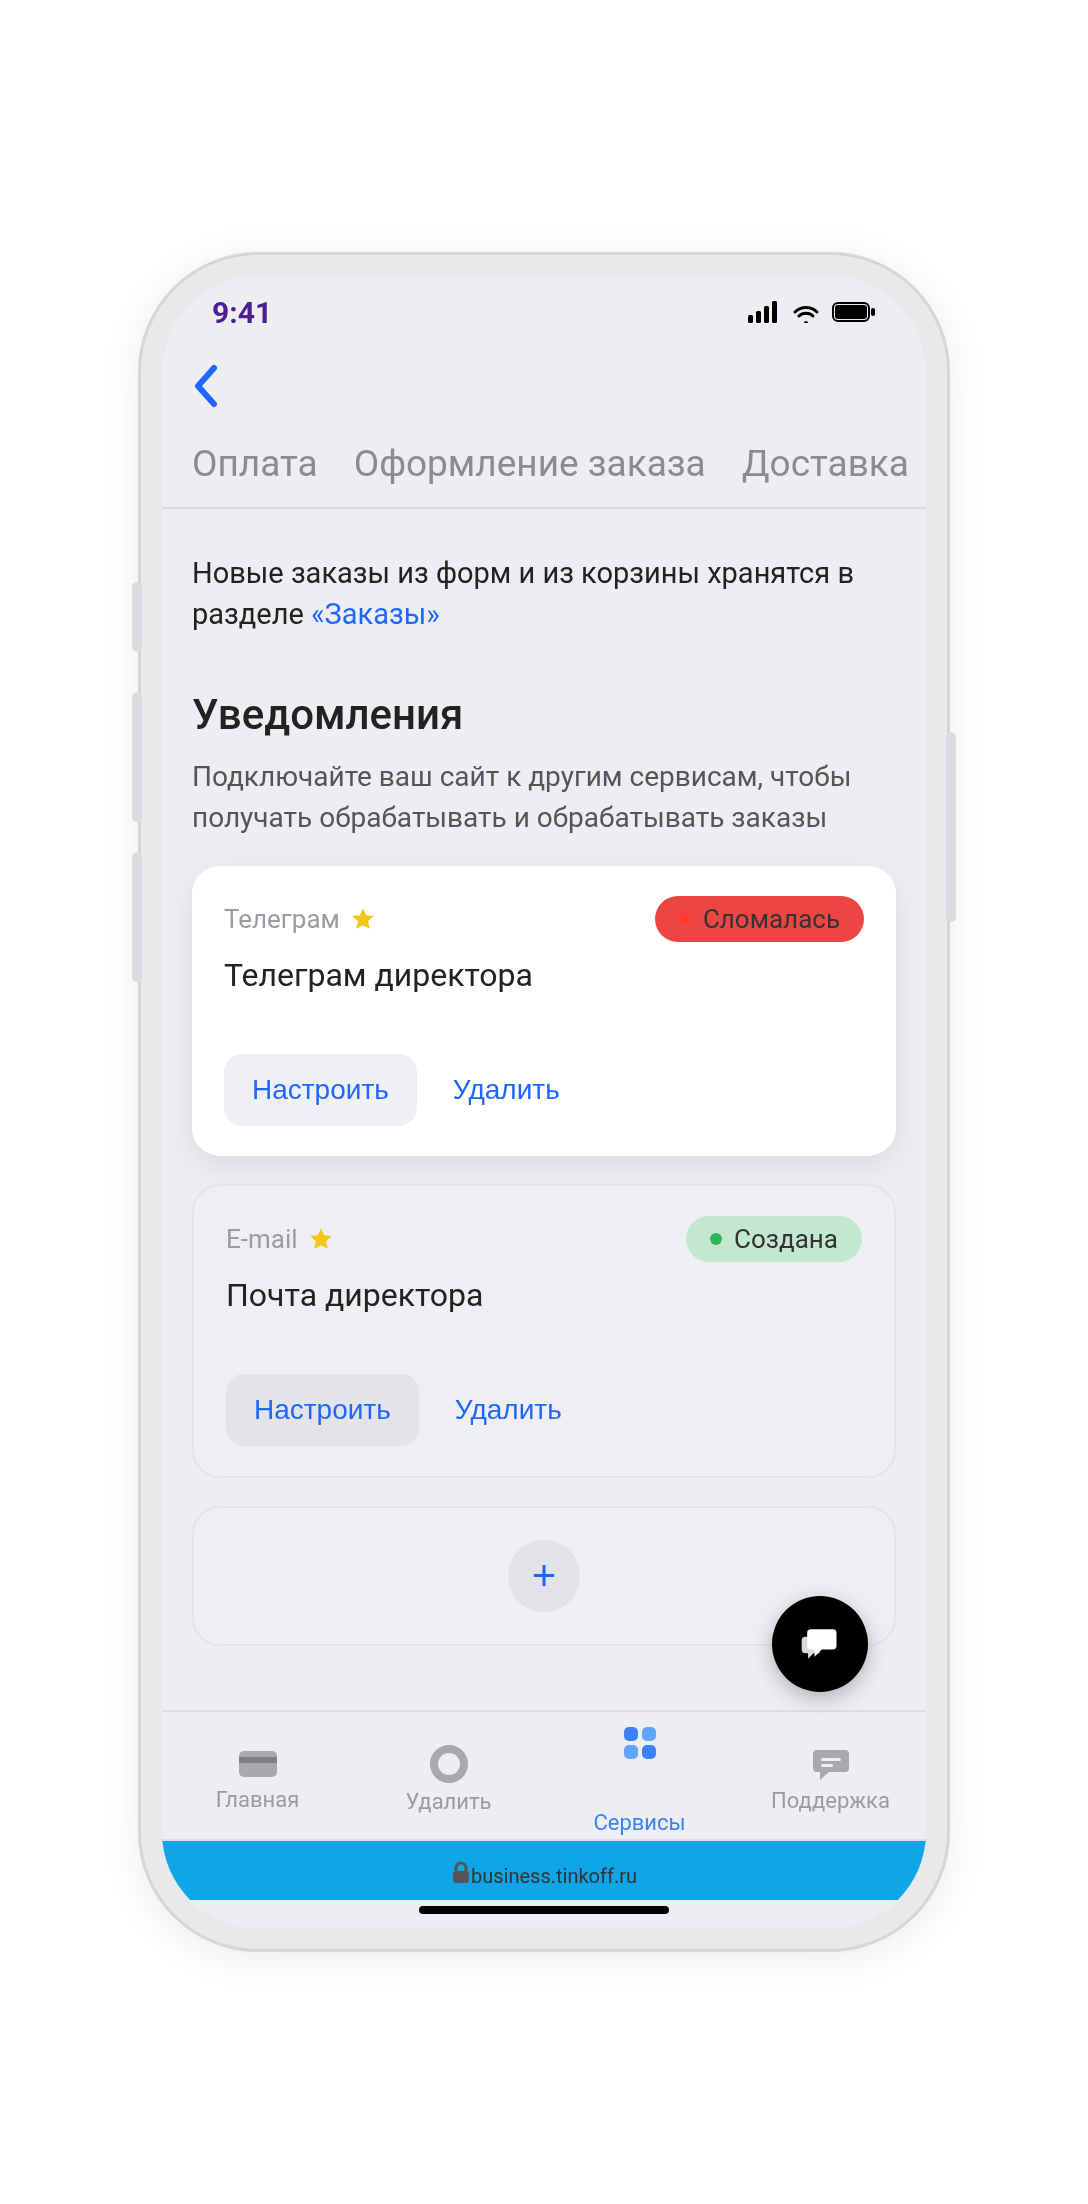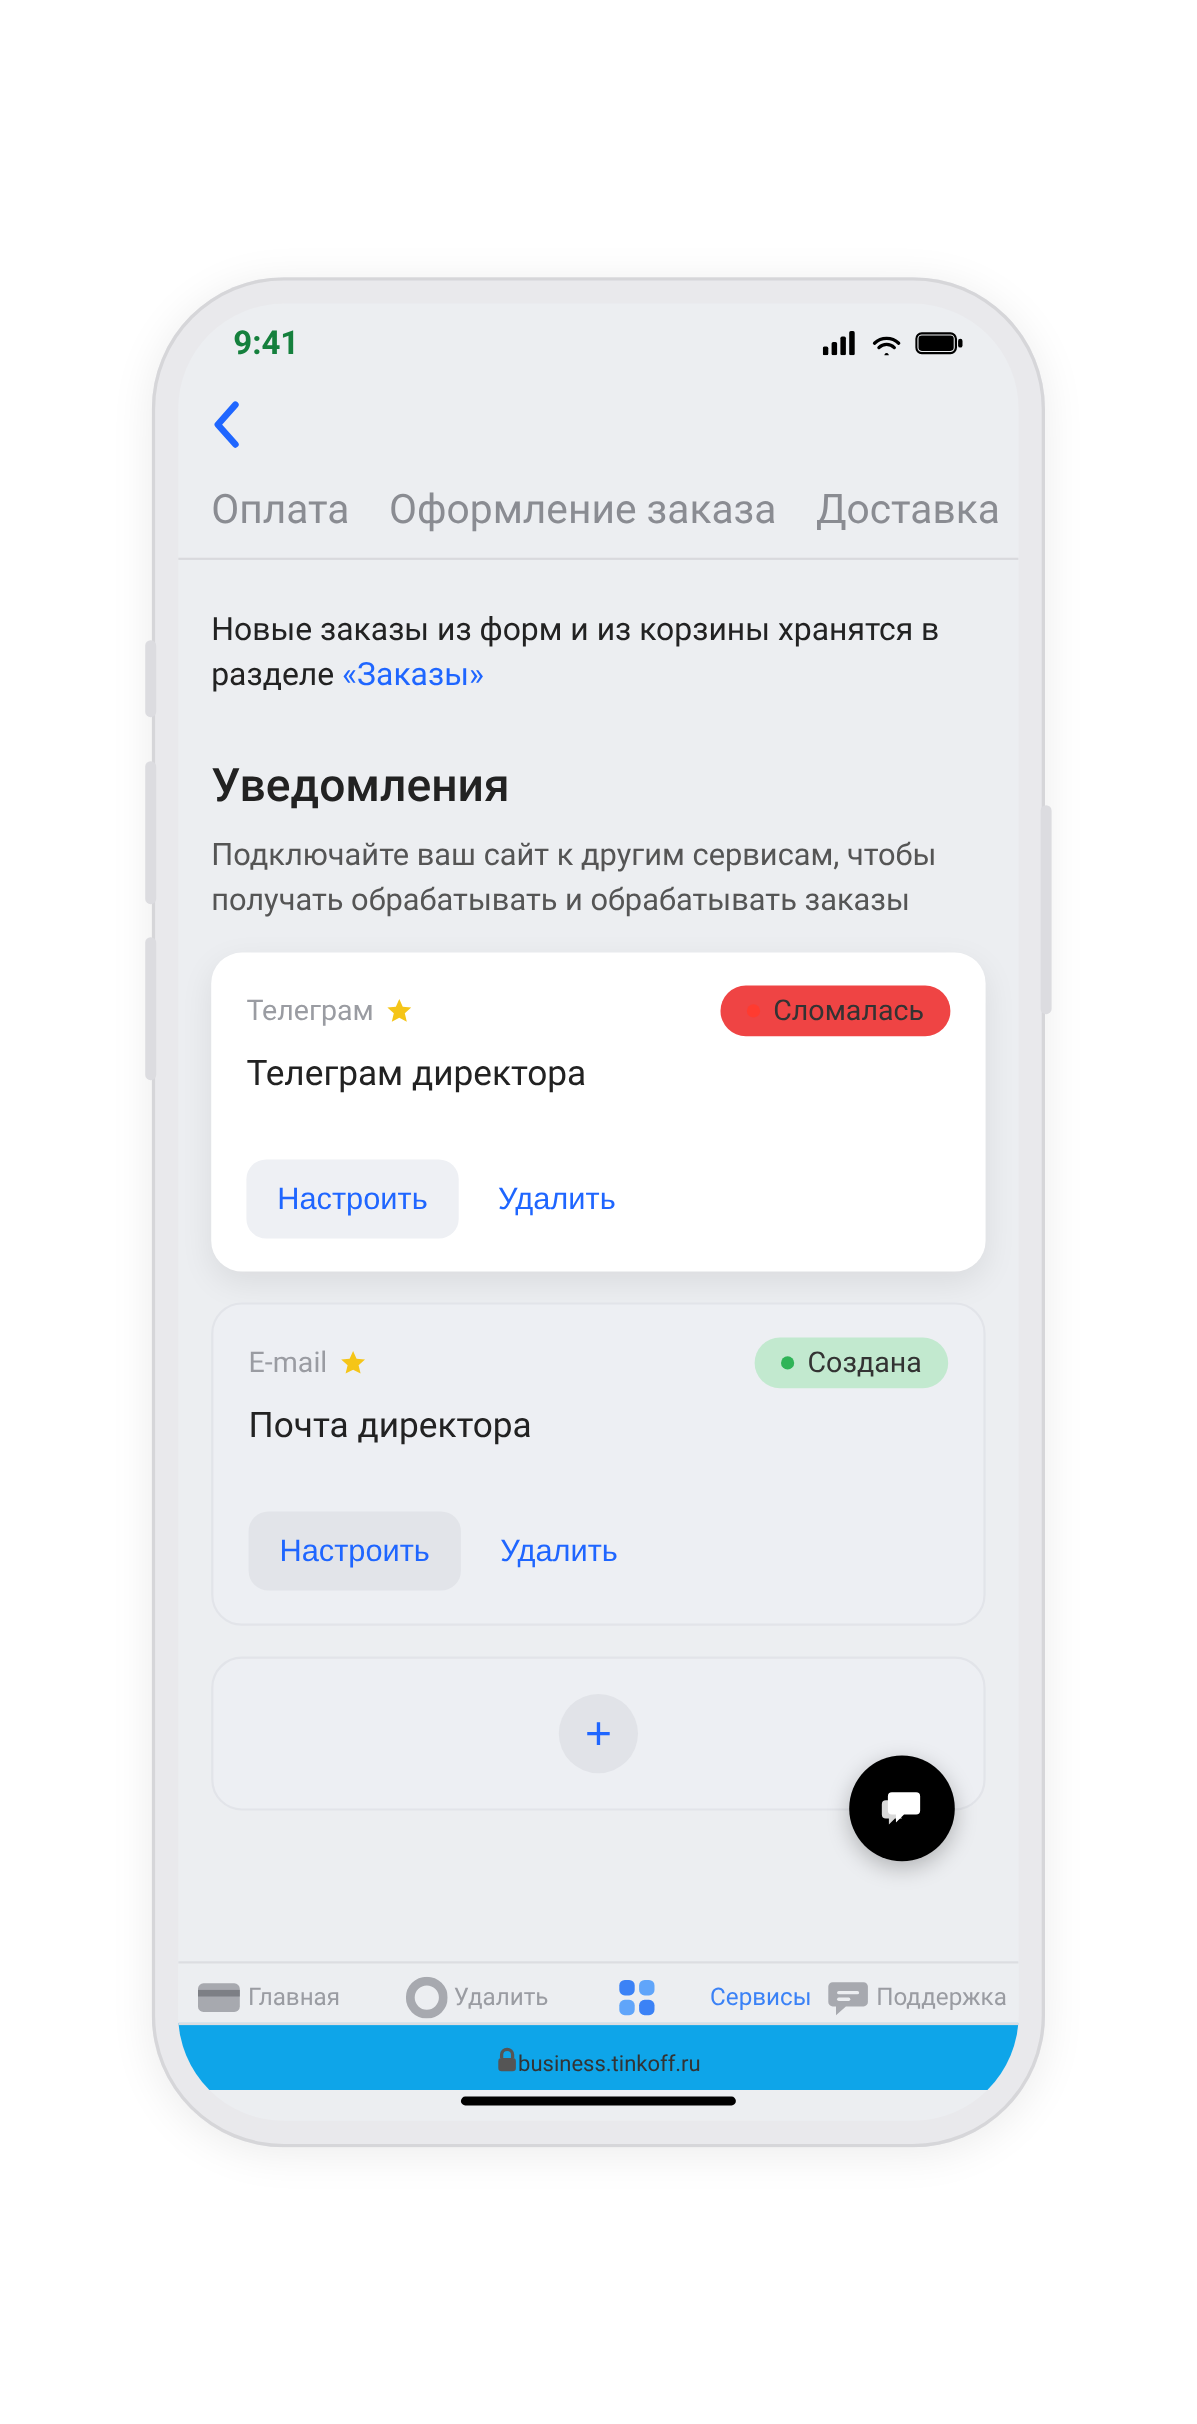--- a/index.html
+++ b/index.html
@@ -46,21 +46,21 @@
 
   
   .status-bar {
     height: 72px;
     display: flex;
     justify-content: space-between;
     align-items: center;
     padding: 0 50px;
     font-size: 30px;
     font-weight: 700;
-    color: #15803d;
+    color: #4c1d95;
   }
   .status-icons { display: flex; gap: 10px; align-items: center; }
   .status-icons svg { display: block; }
 
   
   .nav-back {
     padding: 16px 30px 10px 30px;
   }
   .nav-back svg { display: block; }
 
@@ -223,21 +223,21 @@
   .tabbar {
     border-top: 2px solid #dcdde1;
     display: flex;
     justify-content: space-around;
     align-items: center;
     padding: 12px 0 4px 0;
     background: #eceef1;
   }
   .tabbar-item {
     display: flex;
-    flex-direction: row;
+    flex-direction: column;
     align-items: center;
     gap: 6px;
     font-size: 22px;
     color: #9a9ca2;
     cursor: pointer;
     width: 160px;
   }
   .tabbar-item.active { color: #3b82f6; gap: 48px; }
   .tabbar-item svg { display: block; }
 

